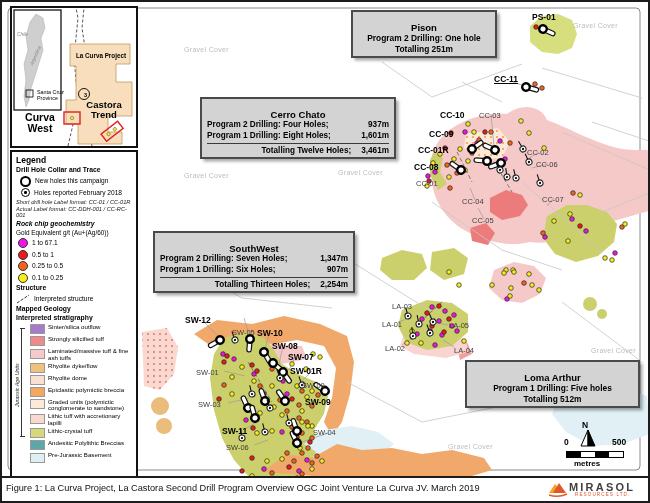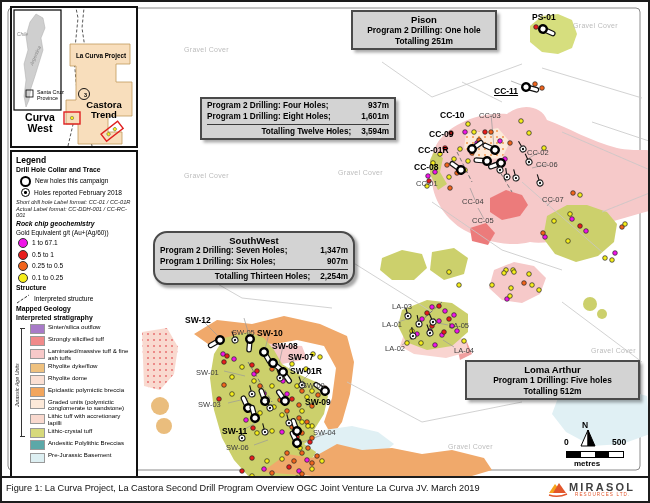--- a/index.html
+++ b/index.html
@@ -41,21 +41,21 @@
   .age-axis{position:absolute;left:5px;top:4px;bottom:26px;width:0;border-left:1px solid #333;}
   .age-axis::before,.age-axis::after{content:"";position:absolute;left:-2px;width:5px;border-top:1px solid #333;}
   .age-axis::before{top:0;} .age-axis::after{bottom:0;}
   .age-label{position:absolute;left:-27px;top:50%;transform:rotate(-90deg);font-size:5.3px;
              font-style:italic;white-space:nowrap;color:#222;}
   .strat-row{display:flex;align-items:flex-start;gap:3px;font-size:6.15px;margin:1.6px 0;line-height:1.05;}
   .strat-chip{width:13px;height:8px;border:.5px solid #999;flex:0 0 auto;margin-top:.5px;}
   
   .infobox{position:absolute;background:#d3d3d3;border:2px solid #4a4a4a;box-sizing:border-box;
            box-shadow:2.5px 2.5px 3px rgba(0,0,0,.35);padding:2px 5px;color:#000;}
-  .ib-title{font-weight:bold;font-size:9.5px;text-align:center;}
+  .ib-title{font-weight:bold;font-size:9.5px;text-align:center;margin-top:8px;}
   .ib-line{font-weight:bold;font-size:8.4px;text-align:center;line-height:1.25;}
   .ib-row{display:flex;justify-content:space-between;font-weight:bold;font-size:8.2px;line-height:1.3;}
   .ib-row .v{text-align:right;min-width:38px;}
   .ib-total{display:flex;justify-content:flex-end;gap:10px;font-weight:bold;font-size:8.2px;
             border-top:1.8px solid #3a3a3a;margin-top:1.5px;padding-top:2px;}
   
   .scalebar{position:absolute;left:556px;top:418px;width:88px;height:54px;font-size:8.5px;font-weight:bold;color:#000;}
   .sb-n{position:absolute;left:24px;top:0;}
   .sb-0{position:absolute;left:6px;top:17px;}
   .sb-500{position:absolute;left:54px;top:17px;text-align:center;}
@@ -497,21 +497,21 @@
           <g transform="translate(240,436) rotate(260)">
             <line x1="2.8" y1="0" x2="9" y2="0" stroke="#111" stroke-width="1.1"></line>
             <circle cx="0" cy="0" r="3" fill="#fff" stroke="#222" stroke-width="1.1"></circle>
             <circle cx="0" cy="0" r="1.1" fill="#000"></circle>
           </g>
         </g>
     </svg>
 
     <div id="labels">
         <span class="hl" style="left: 497px; top: 10px; padding-left: 33px;">PS-01</span>
-        <span class="hl" style="left: 492px; top: 84px; text-decoration: underline;">CC-11</span>
+        <span class="hl" style="left: 492px; top: 72px; text-decoration: underline;">CC-11</span>
         <span class="hl" style="left: 438px; top: 108px;">CC-10</span>
         <span class="hl hr" style="left: 477px; top: 109px;">CC-03</span>
         <span class="hl" style="left: 427px; top: 127px;">CC-09</span>
         <span class="hl" style="left: 416px; top: 143px;">CC-01R</span>
         <span class="hl hr" style="left: 525px; top: 146px;">CC-02</span>
         <span class="hl" style="left: 412px; top: 160px;">CC-08</span>
         <span class="hl hr" style="left: 534px; top: 158px;">CC-06</span>
         <span class="hl hr" style="left: 414px; top: 177px;">CC-01</span>
         <span class="hl hr" style="left: 460px; top: 195px;">CC-04</span>
         <span class="hl hr" style="left: 540px; top: 193px;">CC-07</span>
@@ -662,34 +662,35 @@
           </div>
       </div>
     </div>
 
     <div class="infobox" style="left:349px;top:8px;width:146px;">
       <div class="ib-title">Pison</div>
       <div class="ib-line">Program 2 Drilling: One hole</div>
       <div class="ib-line">Totalling 251m</div>
     </div>
     <div class="infobox" style="left:198px;top:95px;width:196px;">
+      <div class="ib-title">Cerro Chato</div>
       <div class="ib-row">
           <span>Program 2 Drilling:  Four Holes;</span>
         <span class="v">937m</span>
         </div>
       <div class="ib-row">
           <span>Program 1 Drilling: Eight Holes;</span>
         <span class="v">1,601m</span>
         </div>
       <div class="ib-total">
           <span>Totalling Twelve Holes;</span>
-        <span class="v">3,594m</span>
+        <span class="v">3,461m</span>
         </div>
     </div>
-    <div class="infobox" style="left:151px;top:229px;width:202px;border-radius:14px;">
+    <div class="infobox" style="left:151px;top:229px;width:202px;">
       <div class="ib-title">SouthWest</div>
       <div class="ib-row">
           <span>Program 2 Drilling: Seven Holes;</span>
         <span class="v">1,347m</span>
         </div>
       <div class="ib-row">
           <span>Program 1 Drilling:  Six Holes;</span>
         <span class="v">907m</span>
         </div>
       <div class="ib-total">

